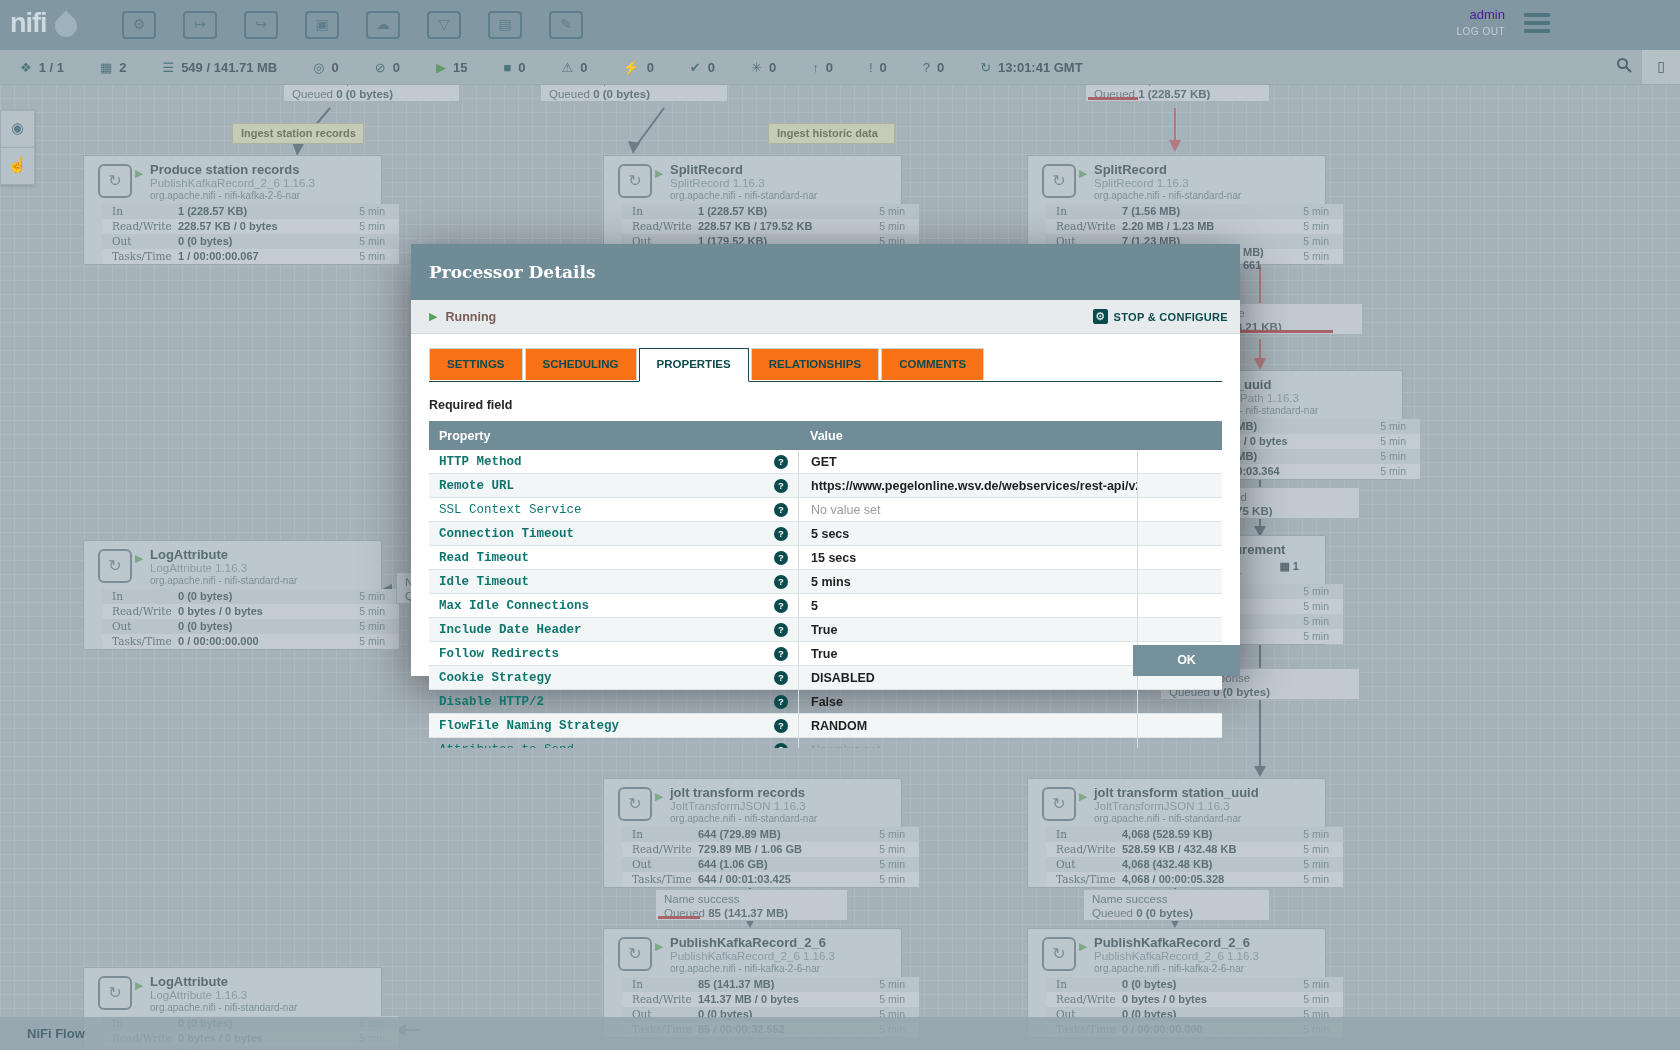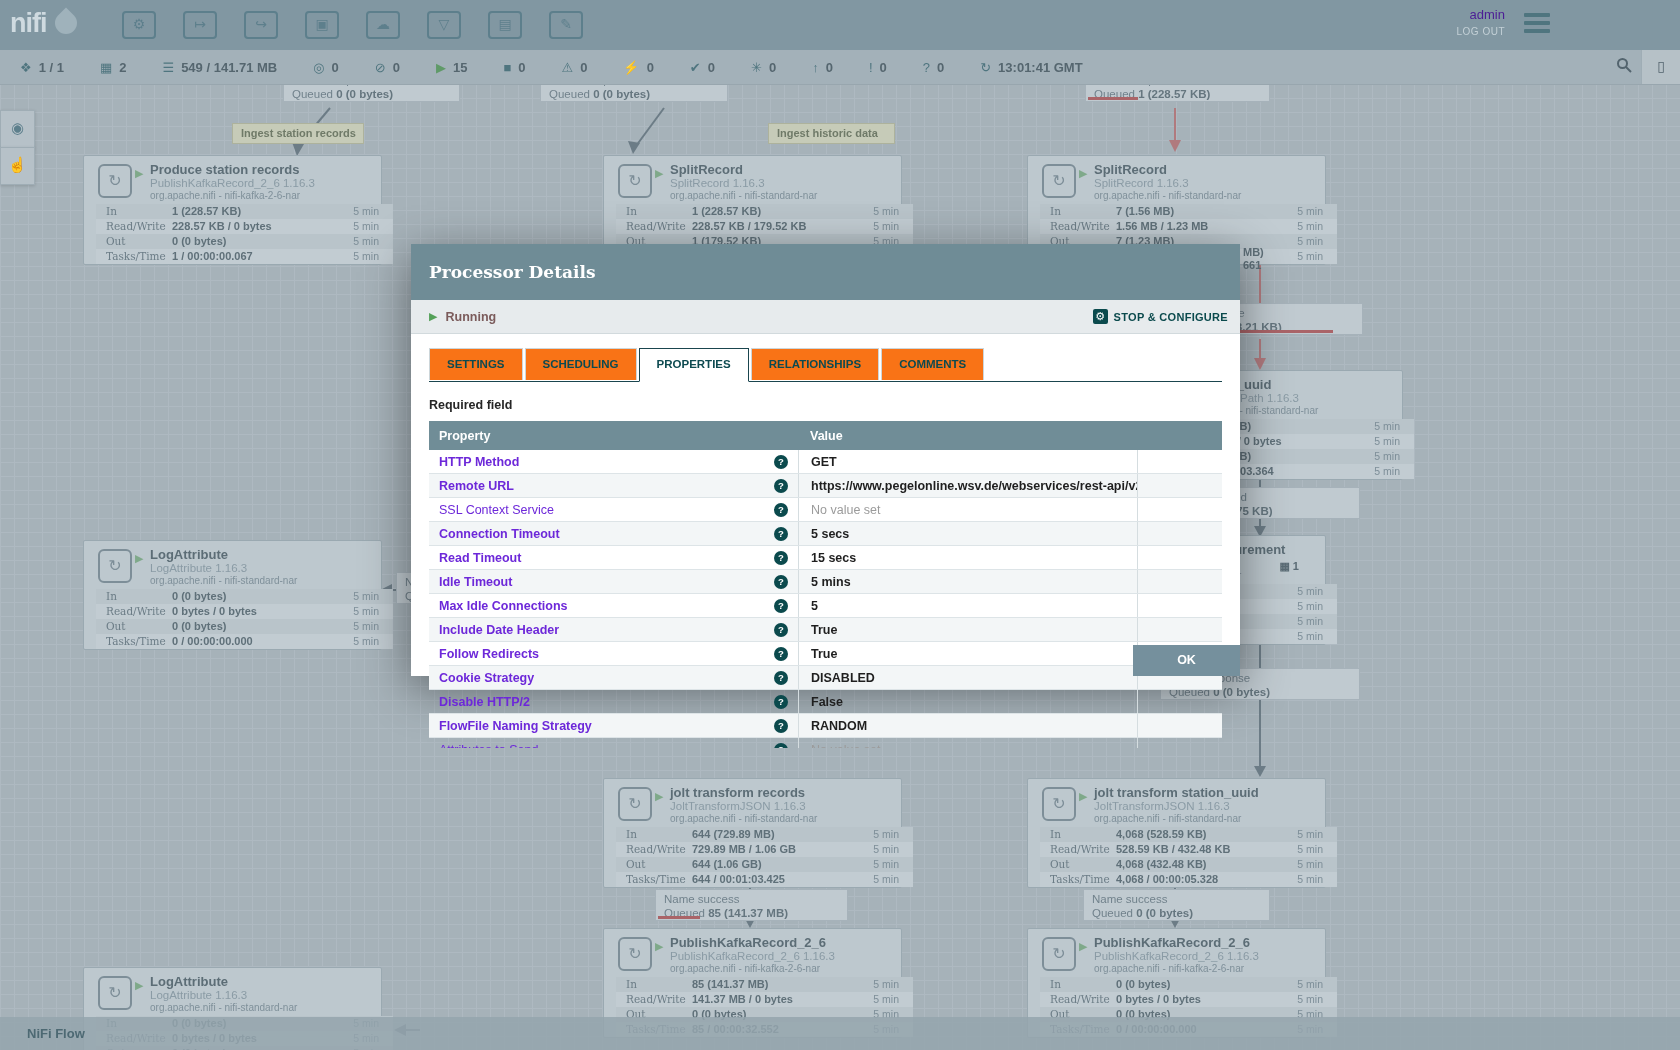--- a/index.html
+++ b/index.html
@@ -13,39 +13,39 @@
   #wires{position:absolute;left:0;top:0;z-index:2;pointer-events:none}
   
   .proc{position:absolute;width:297px;height:108px;background:#bdc8ce;
         border:1px solid #9aa9b1;border-radius:2px;z-index:3;white-space:nowrap}
   .pframe{position:absolute;left:14px;top:8px;width:30px;height:30px;border:2px solid #7d8e98;
           border-radius:6px;color:#7d8e98;font-size:16px;line-height:29px;text-align:center}
   .pplay{position:absolute;left:51px;top:11px;color:#7fa98a;font-size:11px}
   .pt1{position:absolute;left:66px;top:6px;font-size:13px;font-weight:bold;color:#5c6d76}
   .pt2{position:absolute;left:66px;top:21px;font-size:11.5px;color:#8a9ba5}
   .pt3{position:absolute;left:66px;top:34px;font-size:10px;color:#7f909a}
-  .prow{position:absolute;left:12px;width:100%;height:15px}
+  .prow{position:absolute;left:18px;width:100%;height:15px}
   .prow.odd{background:#b9c4ca}.prow.even{background:#c2ccd2}
   .prl{position:absolute;left:10px;top:1px;font-family:"DejaVu Serif",serif;font-size:10.5px;color:#6b7c86}
   .prv{position:absolute;left:76px;top:1px;font-size:11px;font-weight:bold;color:#5f7079}
   .prp{position:absolute;right:14px;top:1px;font-size:10.5px;color:#7d8e98}
   .pbadge{position:absolute;right:26px;top:24px;font-size:11px;font-weight:bold;color:#5a6b75}
   
   .qlabel{position:absolute;height:32px;background:#c0cad0;border:1px solid #a6b2ba;
           z-index:3;font-size:11.5px;color:#71828c;padding:2px 0 0 8px;box-sizing:border-box;white-space:nowrap}
   .ql{display:block;line-height:14px}
   .qv{font-weight:bold;color:#65767f}
   .qred{position:absolute;left:2px;bottom:1px;height:3px;background:#aa6468}
   
   .clabel{position:absolute;height:21px;background:#c6cbb8;border:1px solid #adb29c;z-index:3;
           color:#6f7a68;font-size:11px;font-weight:bold;padding:3px 8px 0;box-sizing:border-box;white-space:nowrap}
   .frag{position:absolute;z-index:3;font-size:11px;font-weight:bold;color:#5f7079;white-space:nowrap}
   
   #topbar{position:absolute;top:0;left:0;right:0;height:50px;background:#8197a2;z-index:5}
-  #logo{position:absolute;left:10px;top:8px;display:flex;align-items:flex-start}
+  #logo{position:absolute;left:10px;top:8px;display:flex;align-items:center}
   #logo-text{font-size:27px;font-weight:bold;letter-spacing:-1px;color:#cfdae0}
   #logo-drop{width:22px;height:22px;background:#9fb2bb;border-radius:0 50% 50% 50%;
              transform:rotate(45deg);margin-left:8px;margin-top:4px}
   #toolbar{position:absolute;left:122px;top:11px;display:flex;gap:27px}
   .tbi{width:30px;height:24px;border:2px solid #5d7f8c;border-radius:4px;color:#5d7f8c;
        font-size:14px;line-height:23px;text-align:center}
   #userblock{position:absolute;right:175px;top:7px;text-align:right}
   #user{font-size:13px;color:#4c1d95}
   #logout{font-size:10px;letter-spacing:.5px;color:#c3d0d6;margin-top:4px}
   #hamburger{position:absolute;right:130px;top:13px;width:26px}
@@ -86,21 +86,21 @@
   .tab.active{background:#fff;border:1px solid #1a454e;border-bottom:1px solid #fff;height:34px;position:relative;top:0px}
   #reqnote{margin:16px 0 9px;font-size:12.5px;font-weight:bold;color:#262626}
   #ptable{height:327px;overflow:hidden;font-size:12.5px}
   #phead{display:flex;height:29px;background:#708d97;color:#fff;font-weight:bold;align-items:center}
   .hc1{width:369px;padding-left:10px;box-sizing:border-box}
   .hc2{width:339px;padding-left:12px;box-sizing:border-box}
   .trow{display:flex;height:24px;align-items:stretch;border-bottom:1px solid #dde4e7;box-sizing:border-box}
   .trow:nth-child(even){background:#f3f6f7}
   .tc1{width:369px;display:flex;align-items:center;justify-content:space-between;
        padding:0 10px;box-sizing:border-box}
-  .pname{font-family:Liberation Sans, sans-serif;color:#6d28d9;white-space:nowrap}
+  .pname{font-family:Liberation Mono, monospace;color:#0f766e;white-space:nowrap}
   .pname.req{font-weight:bold}
   .help{width:14px;height:14px;border-radius:50%;background:#0b4a4d;color:#fff;font-size:9.5px;
         font-weight:bold;text-align:center;line-height:14px;flex-shrink:0}
   .tc2{width:339px;padding-left:12px;border-left:1px solid #d5dde0;display:flex;align-items:center;
        font-weight:bold;color:#1f1f1f;box-sizing:border-box;white-space:nowrap;overflow:hidden}
   .tc2.empty{color:#9b9b9b;font-weight:normal}
   .tc3{flex:1;border-left:1px solid #d5dde0}
   #okbtn{position:absolute;right:0;bottom:0;width:107px;height:31px;background:#75909d;color:#fff;
          font-weight:bold;font-size:12.5px;text-align:center;line-height:31px}
 </style>
@@ -434,21 +434,21 @@
     <div class="pt1">SplitRecord</div>
     <div class="pt2">SplitRecord 1.16.3</div>
     <div class="pt3">org.apache.nifi - nifi-standard-nar</div>
     <div class="prow odd" style="top: 48px;">
       <span class="prl">In</span>
       <span class="prv">7 (1.56 MB)</span>
       <span class="prp">5 min</span>
     </div>
     <div class="prow even" style="top: 63px;">
       <span class="prl">Read/Write</span>
-      <span class="prv">1.56 MB / 1.23 MB</span>
+      <span class="prv">2.20 MB / 1.23 MB</span>
       <span class="prp">5 min</span>
     </div>
     <div class="prow odd" style="top: 78px;">
       <span class="prl">Out</span>
       <span class="prv">7 (1.23 MB)</span>
       <span class="prp">5 min</span>
     </div>
     <div class="prow even" style="top: 93px;">
       <span class="prl">Tasks/Time</span>
       <span class="prv">7 / 00:00:02.661</span>

